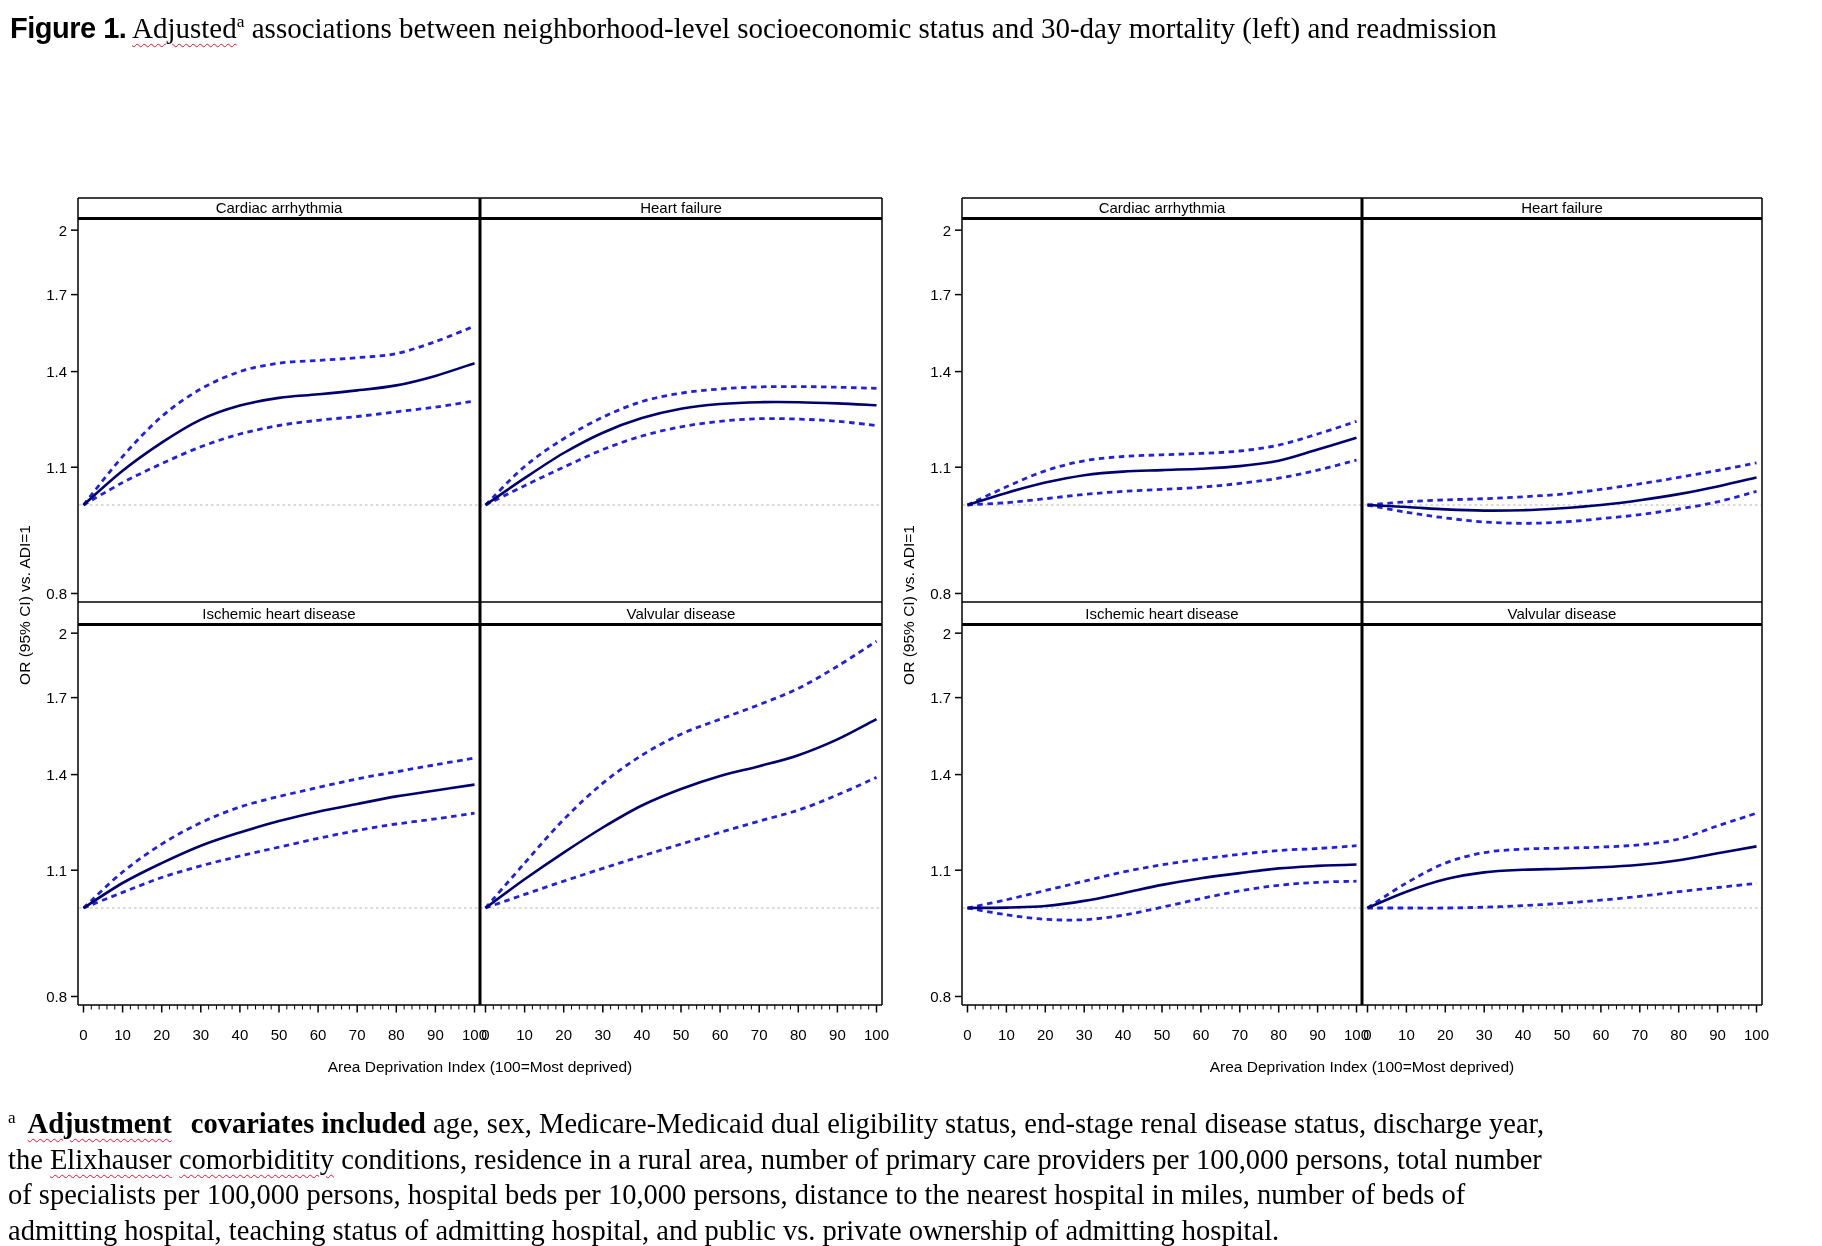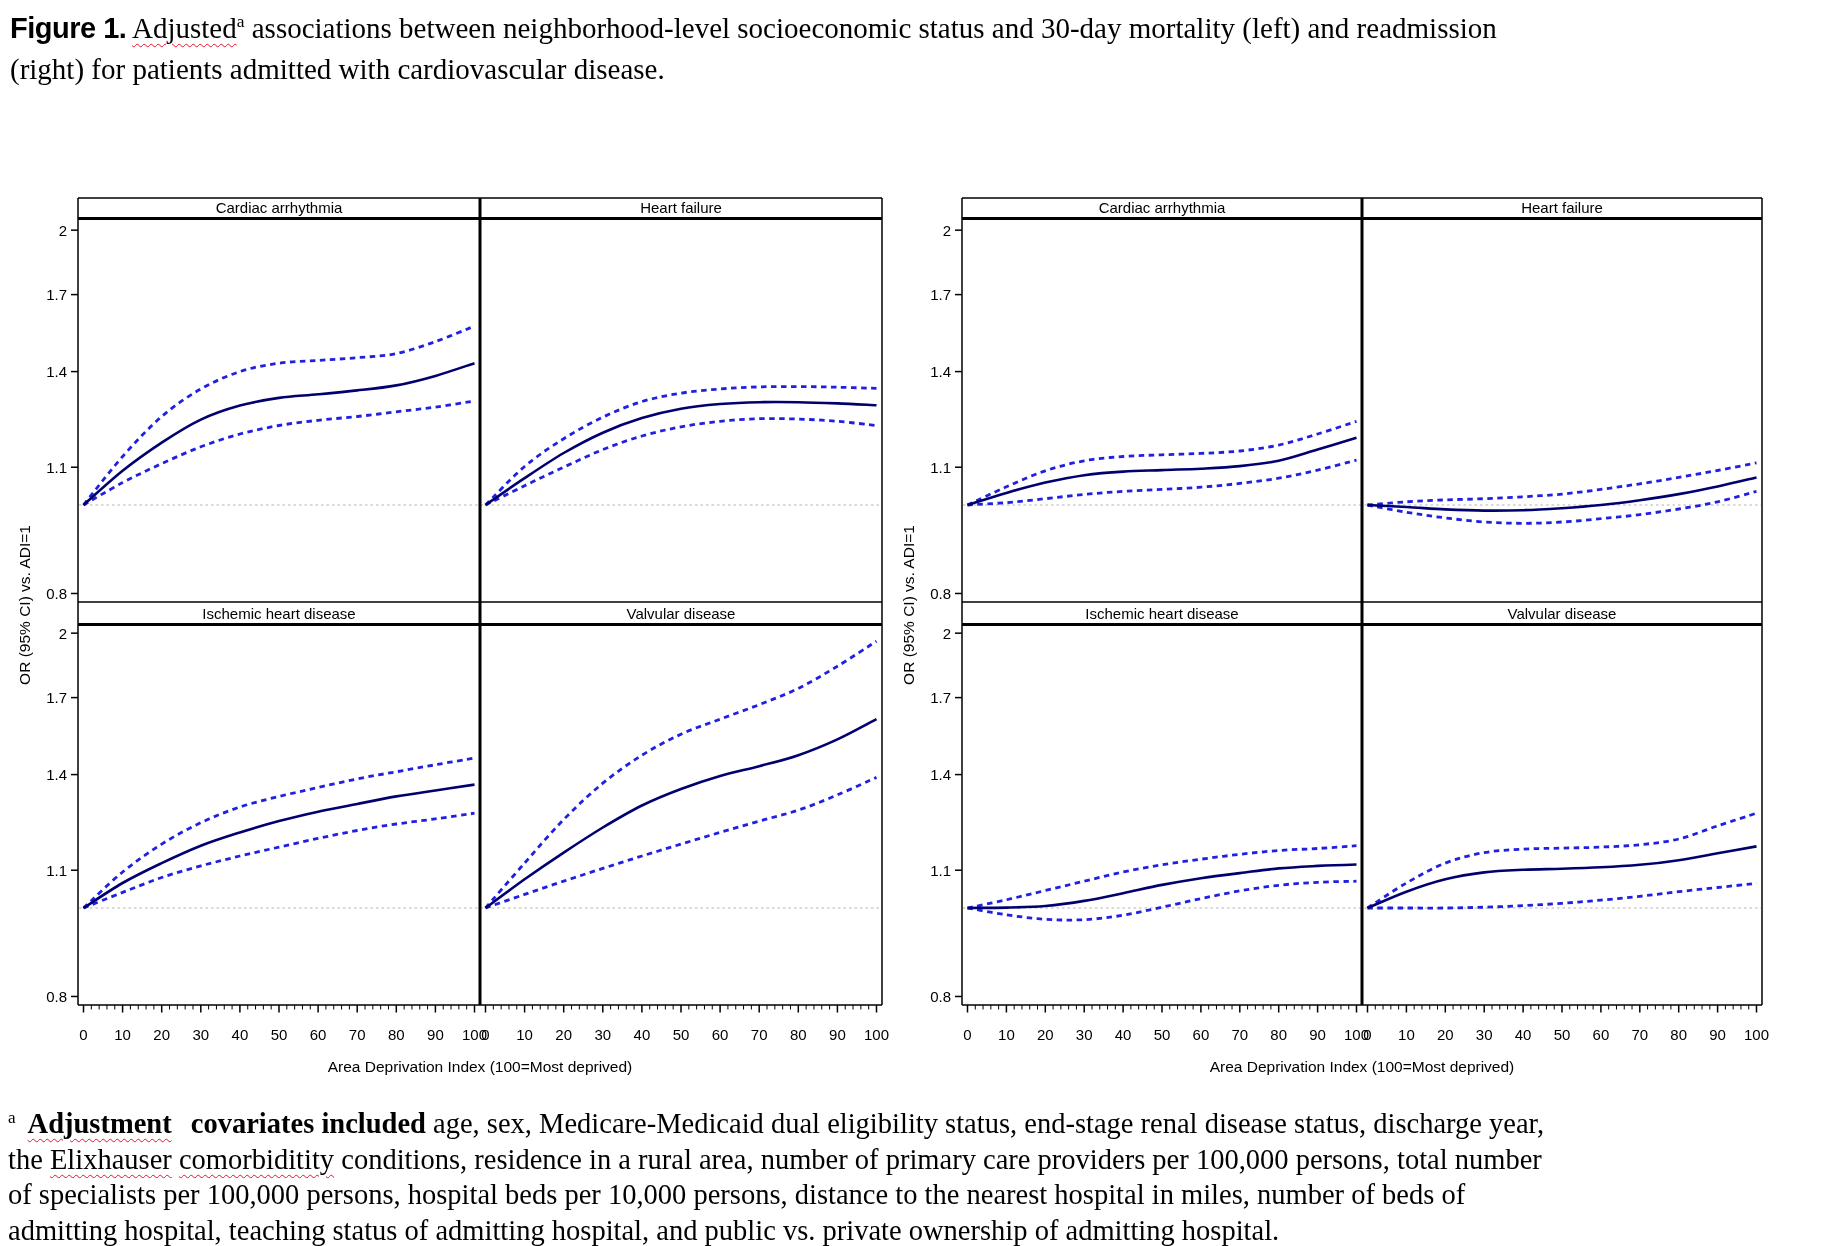--- a/index.html
+++ b/index.html
@@ -24,21 +24,21 @@
     text-decoration-thickness:1.4px;
     text-underline-offset:5px;
   }
   sup{font-size:0.6em;line-height:0;}
   #figs{position:absolute;left:0;top:150px;}
   #figs text{font-family:"Liberation Sans",sans-serif;fill:#000;}
 </style>
 </head>
 <body>
 
-<div class="caption"><span class="figlabel">Figure 1.</span><span>  </span><span class="sq">Adjusted</span><sup>a</sup><span> associations between neighborhood-level socioeconomic status and 30-day mortality (left) and readmission</span><br><span>(right) for patients admitted with cardiovascular disease.</span></div>
+<div class="caption"><span class="figlabel">Figure 1.</span><span>  </span><span class="sq">Adjusted</span><sup>a</sup><span> associations between neighborhood-level socioeconomic status and 30-day mortality (left) and readmission</span><br></div>
 
 <svg id="figs" width="1822" height="960" viewBox="0 0 1822 960">
     <g>
       <line x1="78" y1="48" x2="882" y2="48" stroke="#000" stroke-width="1.4"></line>
       <rect x="78" y="67" width="804" height="3" fill="#000"></rect>
       <text x="279" y="62.5" font-size="15" text-anchor="middle">Cardiac arrhythmia</text>
       <text x="681" y="62.5" font-size="15" text-anchor="middle">Heart failure</text>
       <line x1="71" y1="80.15961395878514" x2="78" y2="80.15961395878514" stroke="#000" stroke-width="1.5"></line>
       <text x="67" y="85.65961395878514" font-size="15" text-anchor="end">2</text>
       <line x1="71" y1="144.60013478163592" x2="78" y2="144.60013478163592" stroke="#000" stroke-width="1.5"></line>

